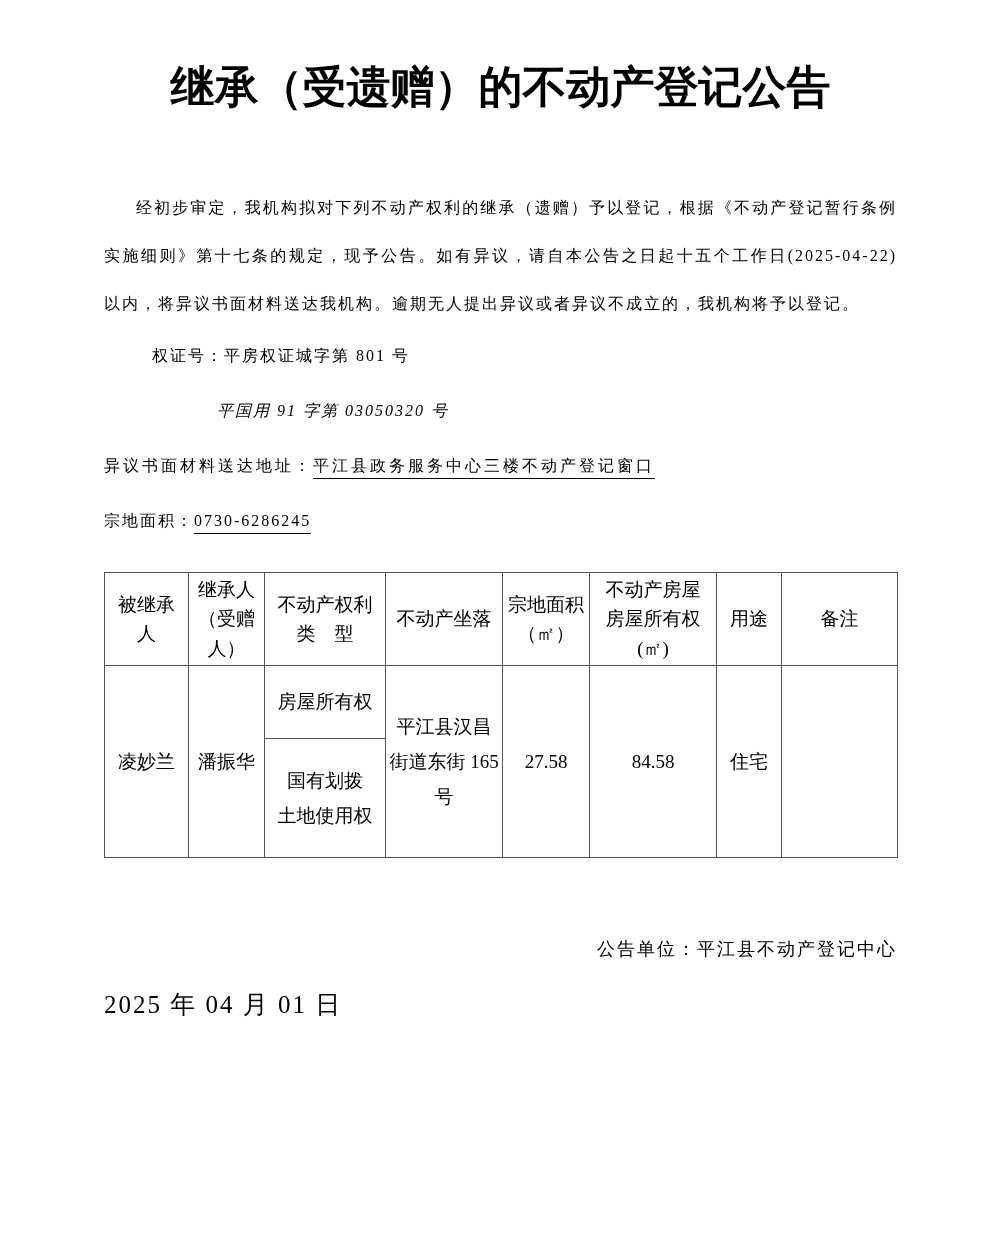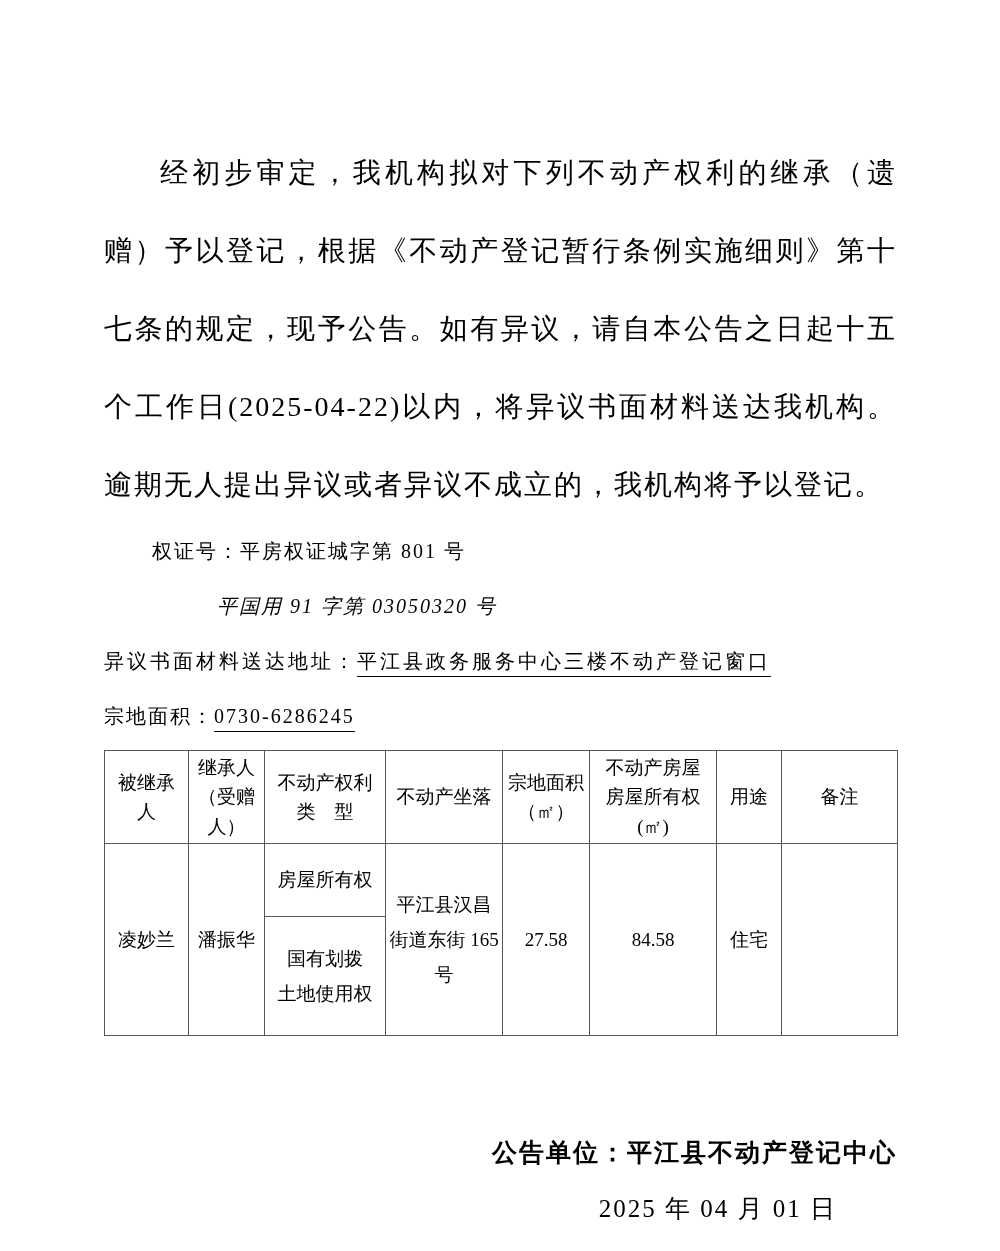--- a/index.html
+++ b/index.html
@@ -25,85 +25,84 @@
     white-space: nowrap;
   }
   .doc-number {
     margin-top: 22px;
     text-align: right;
     font-size: 21px;
     line-height: 30px;
   }
   .body-text {
     margin: 72px 0 0 0;
-    font-size: 28px;
-    line-height: 78px;
+    font-size: 16px;
+    line-height: 48px;
     letter-spacing: 2px;
     text-align: justify;
     text-indent: 2em;
   }
   .line {
-    font-size: 20px;
+    font-size: 16px;
     line-height: 55px;
     letter-spacing: 2px;
     white-space: nowrap;
   }
   .indent-2 { padding-left: 48px; }
   .indent-5 { padding-left: 113px; font-style: italic; }
   .address-line { letter-spacing: 3px; }
   .underlined {
     border-bottom: 1px solid #000;
     padding-bottom: 4px;
   }
   table.property-table {
     border-collapse: collapse;
     table-layout: fixed;
     width: 793px;
-    margin-top: 6px;
+    margin-top: 24px;
     font-size: 19px;
   }
   table.property-table th,
   table.property-table td {
     border: 1px solid #555;
     font-weight: normal;
     text-align: center;
     vertical-align: middle;
     padding: 0 3px;
     white-space: pre-line;
     line-height: 1.85;
     overflow: hidden;
   }
   table.property-table th { line-height: 1.55; }
   tr.header-row  { height: 93px; }
   tr.body-row-1  { height: 73px; }
   tr.body-row-2  { height: 119px; }
   .footer-unit {
-    margin-top: 99px;
+    margin-top: 73px;
     text-align: right;
-    font-size: 25px;
+    font-size: 18px;
     letter-spacing: 2px;
     line-height: 36px;
     white-space: nowrap;
-    font-weight: bold;
   }
   .footer-date {
     margin-top: 20px;
-    text-align: right;
     font-size: 25px;
     letter-spacing: 2px;
     line-height: 36px;
     padding-right: 60px;
     white-space: nowrap;
   }
 </style>
 </head>
 <body>
 
 <div class="page">
 
+  <h1 class="title">继承（受遗赠）的不动产登记公告</h1>
 
 
   <p class="body-text">经初步审定，我机构拟对下列不动产权利的继承（遗赠）予以登记，根据《不动产登记暂行条例实施细则》第十七条的规定，现予公告。如有异议，请自本公告之日起十五个工作日(2025-04-22)以内，将异议书面材料送达我机构。逾期无人提出异议或者异议不成立的，我机构将予以登记。</p>
 
   <div class="line indent-2">权证号：平房权证城字第 801 号</div>
   <div class="line indent-5">平国用 91 字第 03050320 号</div>
 
   <div class="line address-line"><span>异议书面材料送达地址：</span><span class="underlined">平江县政务服务中心三楼不动产登记窗口</span></div>
 
   <div class="line"><span>宗地面积：</span><span class="underlined">0730-6286245</span></div>

